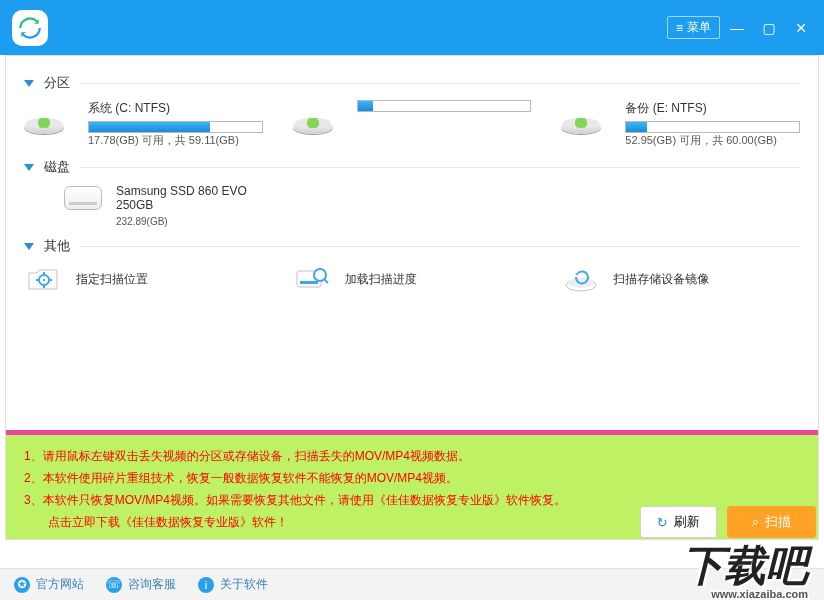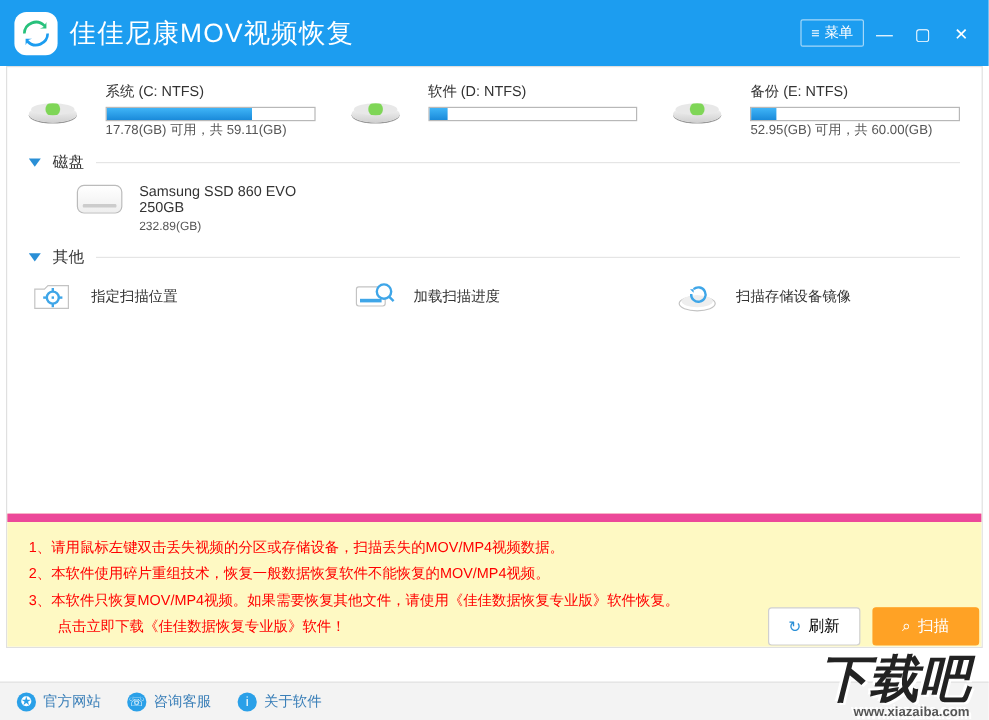--- a/index.html
+++ b/index.html
@@ -37,21 +37,21 @@
   .hdd-icon .slot { width: 28px; height: 3px; background: #ccc; position: absolute; top: 18px; left: 5px; border-radius: 1px; }
   .disk-name { font-size: 12px; color: #333; margin-bottom: 4px; }
   .disk-size { font-size: 10px; color: #555; }
 
   .others { display: flex; gap: 30px; margin-bottom: 10px; }
   .other-item { display: flex; align-items: center; gap: 12px; width: 240px; cursor: pointer; }
   .other-icon { width: 40px; height: 32px; display: flex; align-items: center; justify-content: center; flex-shrink: 0; }
   .other-icon svg { width: 34px; height: 28px; }
   .other-label { font-size: 12px; color: #333; }
 
-  .notes { position: absolute; bottom: 0; left: 0; right: 0; padding: 10px 18px 6px 18px; font-size: 12px; line-height: 22px; color: #f00; border-top: 7px solid #ec4899; background: #fef9c3; }
+  .notes { position: absolute; bottom: 0; left: 0; right: 0; padding: 10px 18px 6px 18px; font-size: 12px; line-height: 22px; color: #f00; border-top: 5px solid #ec4899; background: #bef264; }
   .notes .link { color: #f00; cursor: pointer; }
 
   .action-bar { position: absolute; right: 8px; bottom: 62px; display: flex; gap: 10px; }
   .btn { height: 32px; padding: 0 16px; border: 1px solid #d0d0d0; background: #fff; border-radius: 3px; font-size: 13px; display: flex; align-items: center; gap: 6px; cursor: pointer; }
   .btn-primary { background: #ffa225; border-color: #ffa225; color: #fff; padding: 0 24px; }
 
   .footer { position: absolute; left: 0; right: 0; bottom: 0; height: 32px; background: #f3f3f3; border-top: 1px solid #e2e2e2; display: flex; align-items: center; padding: 0 14px; gap: 22px; font-size: 12px; color: #3a7fb8; }
   .footer-item { display: flex; align-items: center; gap: 6px; cursor: pointer; }
   .footer-icon { width: 16px; height: 16px; border-radius: 50%; background: #2aa0e8; color: #fff; display: flex; align-items: center; justify-content: center; font-size: 11px; }
 
@@ -61,34 +61,38 @@
 </head>
 <body>
 
 <div class="titlebar">
   <div class="logo-icon">
     <svg viewBox="0 0 24 24">
         <path d="M4 12a8 8 0 0 1 14-5l-3 1 5 0 0-5-1 2A10 10 0 0 0 2 12z" fill="#27c17b"></path>
         <path d="M20 12a8 8 0 0 1-14 5l3-1-5 0 0 5 1-2A10 10 0 0 0 22 12z" fill="#1c9df0"></path>
       </svg>
   </div>
-  <div class="title-text">佳佳尼康MOV视频恢复</div>
   <div class="win-controls">
     <div class="menu-btn">
       <span>≡</span>
       <span>菜单</span>
     </div>
     <div class="win-btn">—</div>
     <div class="win-btn">▢</div>
     <div class="win-btn">✕</div>
   </div>
 </div>
 
 <div class="content">
 
+  <div class="section-header">
+    <span class="triangle"></span>
+    <span>分区</span>
+    <span class="line"></span>
+  </div>
 
   <div class="partitions">
     <div class="partition">
       <div class="disk-icon">
           <div class="plate"></div>
           <div class="top"></div>
         </div>
       <div class="part-info">
         <div class="part-name">系统 (C: NTFS)</div>
         <div class="progress">
@@ -96,21 +100,20 @@
           </div>
         <div class="part-stats">17.78(GB) 可用，共 59.11(GB)</div>
       </div>
     </div>
     <div class="partition">
       <div class="disk-icon">
           <div class="plate"></div>
           <div class="top"></div>
         </div>
       <div class="part-info">
-        <div class="part-name">软件 (D: NTFS)</div>
         <div class="progress">
             <div class="fill" style="width:9%"></div>
           </div>
       </div>
     </div>
     <div class="partition">
       <div class="disk-icon">
           <div class="plate"></div>
           <div class="top"></div>
         </div>

